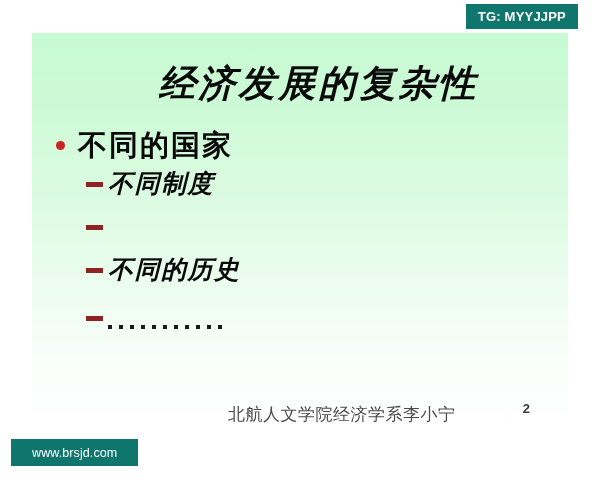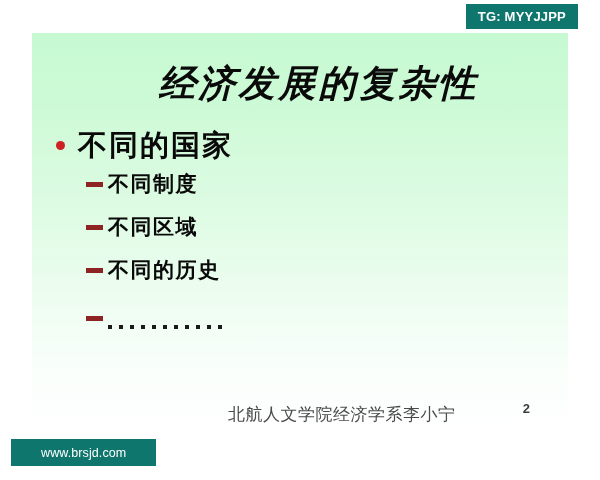--- a/index.html
+++ b/index.html
@@ -32,21 +32,21 @@
     top: 4px;
     right: 22px;
     height: 25px;
     padding: 0 12px;
     font-size: 13px;
   }
   #wm-bottom {
     left: 11px;
     bottom: 14px;
     height: 27px;
-    padding: 0 30px;
+    padding: 0 21px;
     font-size: 12.5px;
     font-weight: normal;
     letter-spacing: 0.1px;
   }
 
   
   #slide {
     position: absolute;
     left: 32px;
     top: 33px;
@@ -119,25 +119,26 @@
   }
   .lvl2 .dash {
     width: 17px;
     height: 5px;
     background: #8e2323;
     margin-right: 5px;
     flex: 0 0 auto;
   }
   .lvl2 .txt {
     font-family: "DejaVu Serif", "Liberation Serif", serif;
-    font-size: 21px;
+    font-size: 25px;
     font-weight: bold;
     color: #090909;
     letter-spacing: 1.5px;
     line-height: 1.05;
+    font-style: italic;
   }
 
   
   .lvl2.ellipsis {
     margin-top: 10px;
   }
   .lvl2 .dots {
     display: flex;
     align-items: flex-end;
     height: 25px;
@@ -186,21 +187,20 @@
       <span class="txt">不同的国家</span>
     </div>
 
     <div class="lvl2">
       <span class="dash"></span>
       <span class="txt">不同制度</span>
     </div>
 
     <div class="lvl2">
       <span class="dash"></span>
-      <span class="txt">不同区域</span>
     </div>
 
 
     <div class="lvl2">
       <span class="dash"></span>
       <span class="txt">不同的历史</span>
     </div>
 
     <div class="lvl2 ellipsis">
       <span class="dash"></span>

